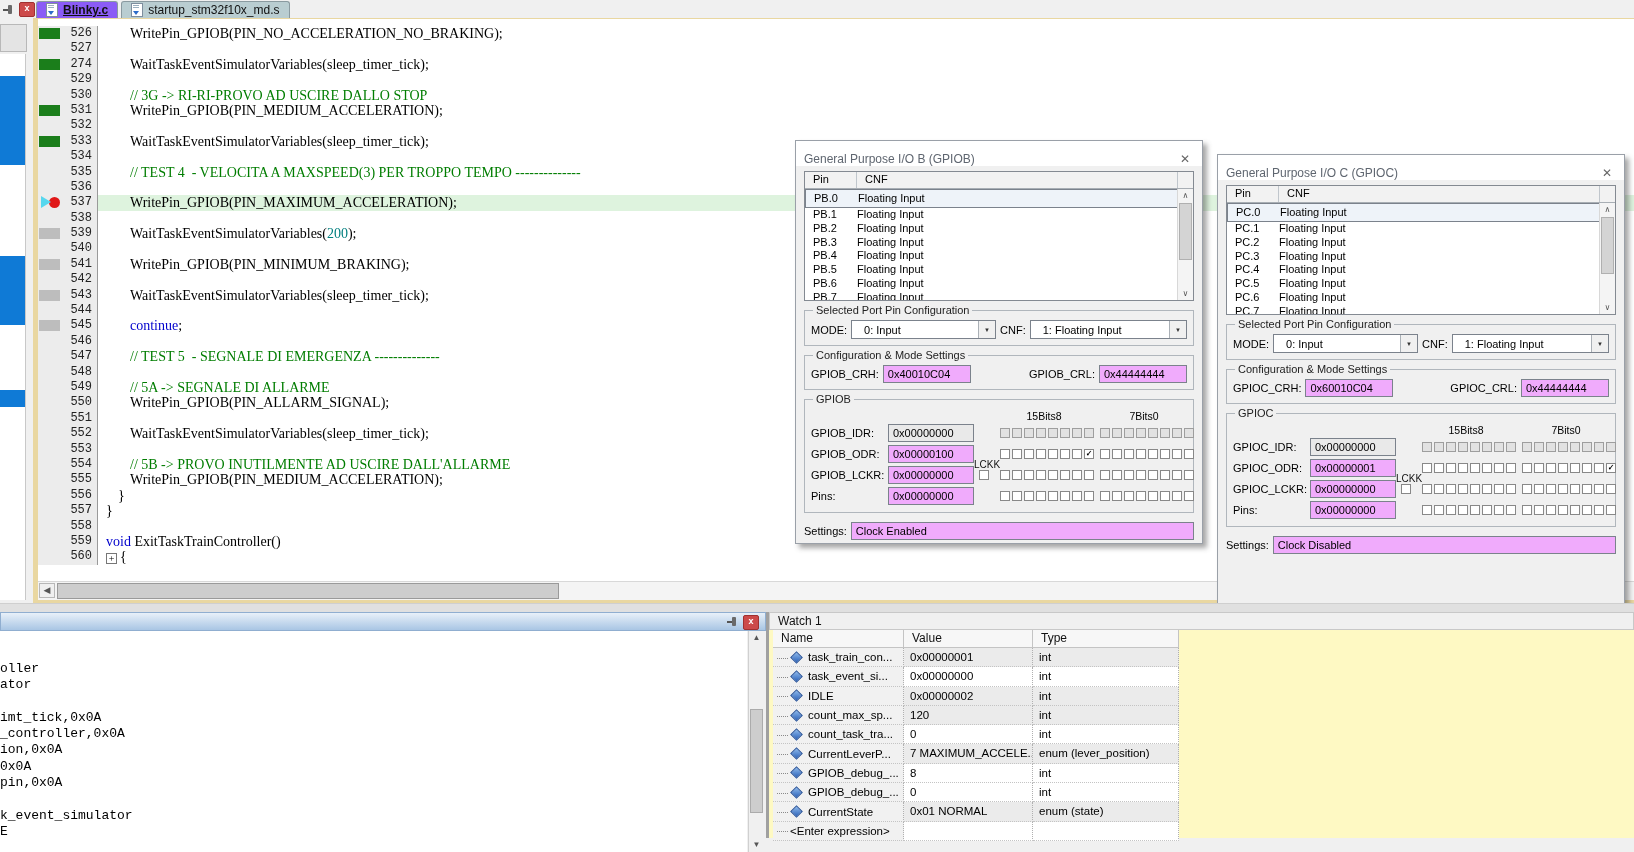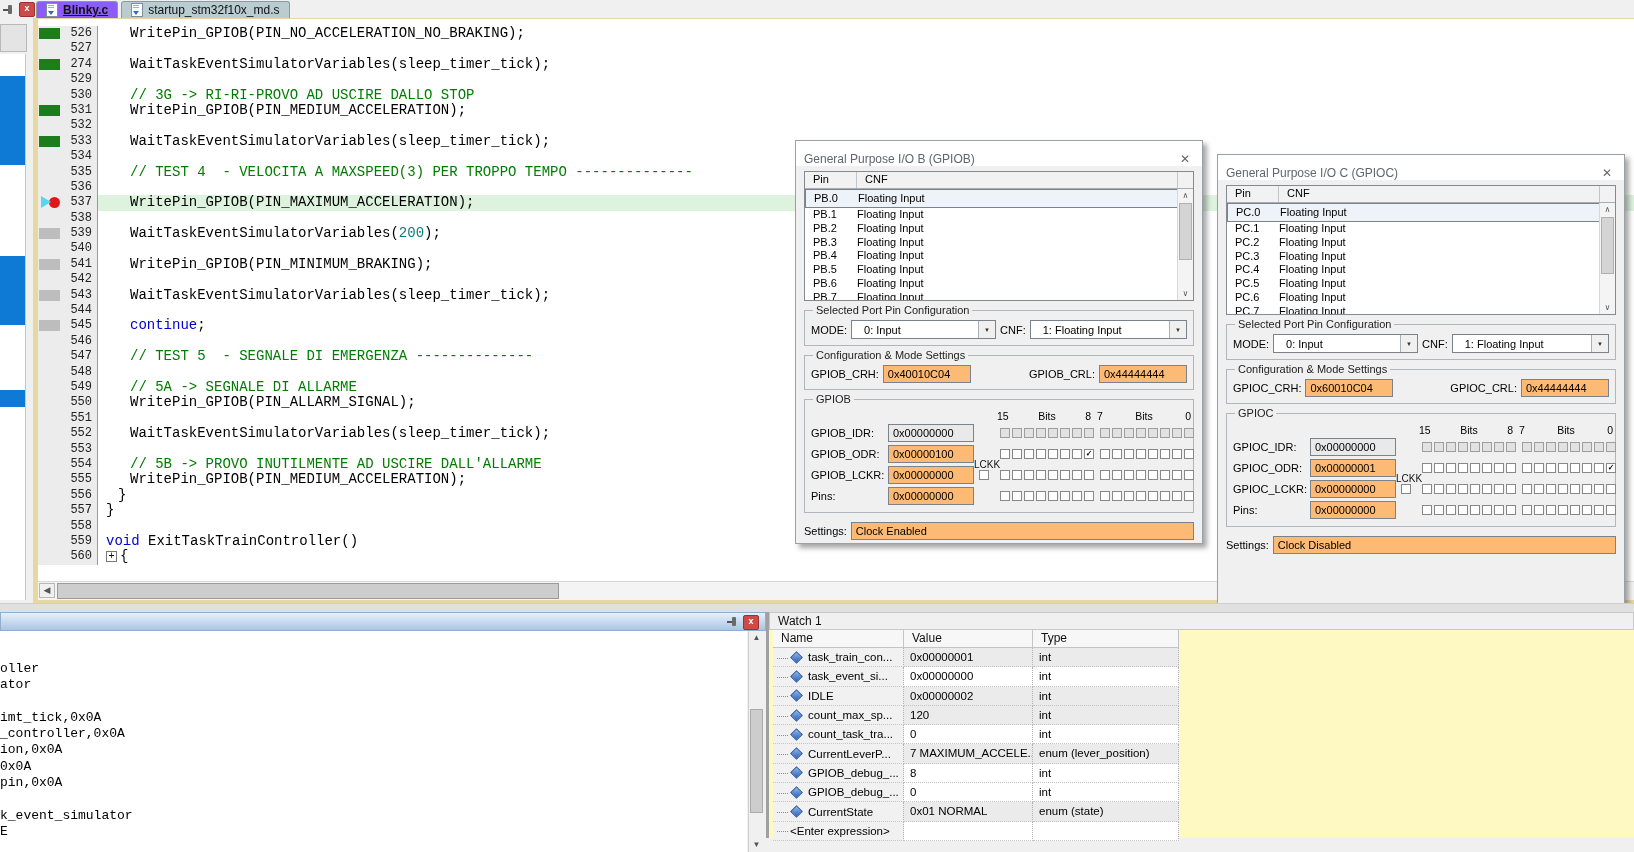--- a/index.html
+++ b/index.html
@@ -41,21 +41,21 @@
   .blk.green{background:#1b7e1b}
   .blk.gray{background:#bdbdbd}
   .pcarrow{position:absolute;left:3px;top:1px;width:18px;height:13px}
   .pc-circle{position:absolute;left:8px;top:1px;width:11px;height:11px;background:#e01818;border-radius:50%}
   .pc-tri{position:absolute;left:0;top:0;width:0;height:0;border-top:6.5px solid transparent;
           border-bottom:6.5px solid transparent;border-left:10px solid #57d7ee}
   .lnum{width:36px;flex:none;background:#ececec;border-right:1px solid #9a9a9a;box-sizing:border-box;
         font-family:"Liberation Mono",monospace;font-size:12px;color:#222;text-align:right;
         padding-right:5px;line-height:15.4px}
   .fold{width:8px;flex:none}
-  .code{flex:1;font-family:Liberation Mono, monospace;font-size:14px;white-space:pre;color:#000;line-height:15.4px}
+  .code{flex:1;font-family:Liberation Serif, serif;font-size:14px;white-space:pre;color:#000;line-height:15.4px}
   .crow.cur .fold,.crow.cur .code{background:#def3de}
   .tk-cm{color:#007d00}
   .tk-kw{color:#0000cc}
   .tk-num{color:#007f7f}
   .tk-c{color:#000}
   .foldbox{display:inline-block;width:11px;height:11px;border:1px solid #777;background:#fff;color:#000;
            font-size:10px;line-height:9px;text-align:center;margin-right:3px;vertical-align:middle;box-sizing:border-box}
   #ed-hscroll{position:absolute;left:0;right:0;bottom:0;height:18px;background:#f4f4f4;border-top:1px solid #d8d8d8}
   .hs-btn{position:absolute;left:1px;top:1px;width:16px;height:15px;background:#f0f0f0;border:1px solid #b8b8b8;
           color:#555;font-size:9px;line-height:13px;text-align:center;box-sizing:border-box}
@@ -88,39 +88,39 @@
   .grp-lab{position:absolute;left:8px;top:-7px;background:#f0f0f0;padding:0 3px;font-size:11px;color:#222}
   .grow{display:flex;align-items:center;gap:4px}
   .flab{font-size:11px;flex:none}
   .spacer{flex:1}
   .sel{height:19px;border:1px solid #7b828c;background:#fff;display:flex;align-items:center;min-width:0;box-sizing:border-box}
   .sel-val{flex:1;font-size:11px;padding-left:12px;white-space:nowrap;overflow:hidden}
   .sel-btn{width:16px;align-self:stretch;background:#f0f0f0;border-left:1px solid #aab0b6;font-size:6px;color:#333;
            display:flex;align-items:center;justify-content:center;flex:none}
   .sel.mode{width:145px;flex:none}
   .sel.cnf{flex:1}
-  .fld{height:18px;border:1px solid #7b828c;background:#fdba74;font-size:11px;line-height:16px;padding-left:4px;
+  .fld{height:18px;border:1px solid #7b828c;background:#f0abfc;font-size:11px;line-height:16px;padding-left:4px;
        box-sizing:border-box;white-space:nowrap;overflow:hidden}
   .fld.w88{width:88px;flex:none}
   .rrow{display:flex;align-items:center;height:21px}
   .rrow.hdrrow{height:13px;align-items:flex-end}
   .rlab{width:74px;font-size:11px;padding-right:3px;flex:none;white-space:nowrap}
   .rfld{width:86px;flex:none}
   .rfld.dis{background:#e9e9e9}
   .lckkcol{width:24px;flex:none;position:relative;height:100%}
   .lckk-lab{position:absolute;left:0;bottom:-6px;font-size:10px;color:#111}
   .lckk-box{position:absolute;left:5px;top:6px}
   .bits{display:flex;gap:6px;flex:none;margin-left:2px}
   .bitgrp{display:flex;gap:2px}
   .bit{width:8px;height:8px;border:1px solid #888;background:#fff;font-size:8px;line-height:7px;text-align:center;
        flex:none;box-sizing:content-box;color:#000;font-weight:bold}
   .bit.dis{background:#e2e2e2;border-color:#9e9e9e}
   .hdr-spacer{width:186px;flex:none}
   .bits-hdr{display:flex;gap:6px}
-  .bh{width:94px;display:flex;justify-content:space-between;font-size:10.5px;line-height:12px}
+  .bh{width:94px;display:flex;justify-content:center;font-size:10.5px;line-height:12px}
   .setrow{display:flex;align-items:center;margin-top:9px;gap:4px}
   .setrow .fld{flex:1}
 
   
   #splitter{position:absolute;left:0;top:603px;width:1634px;height:9px;background:#e0e0e0;border-top:1px solid #cfcfcf}
   #left-caption{position:absolute;left:0;top:612px;width:766px;height:19px;
                 background:linear-gradient(#e8f0f9,#a9c6e4);border:1px solid #90aed0;box-sizing:border-box}
   .lc-pin{position:absolute;right:27px;top:3px}
   .lc-close{position:absolute;right:6px;top:2px}
   #left-output{position:absolute;left:0;top:631px;width:747px;height:221px;background:#fff;overflow:hidden;

